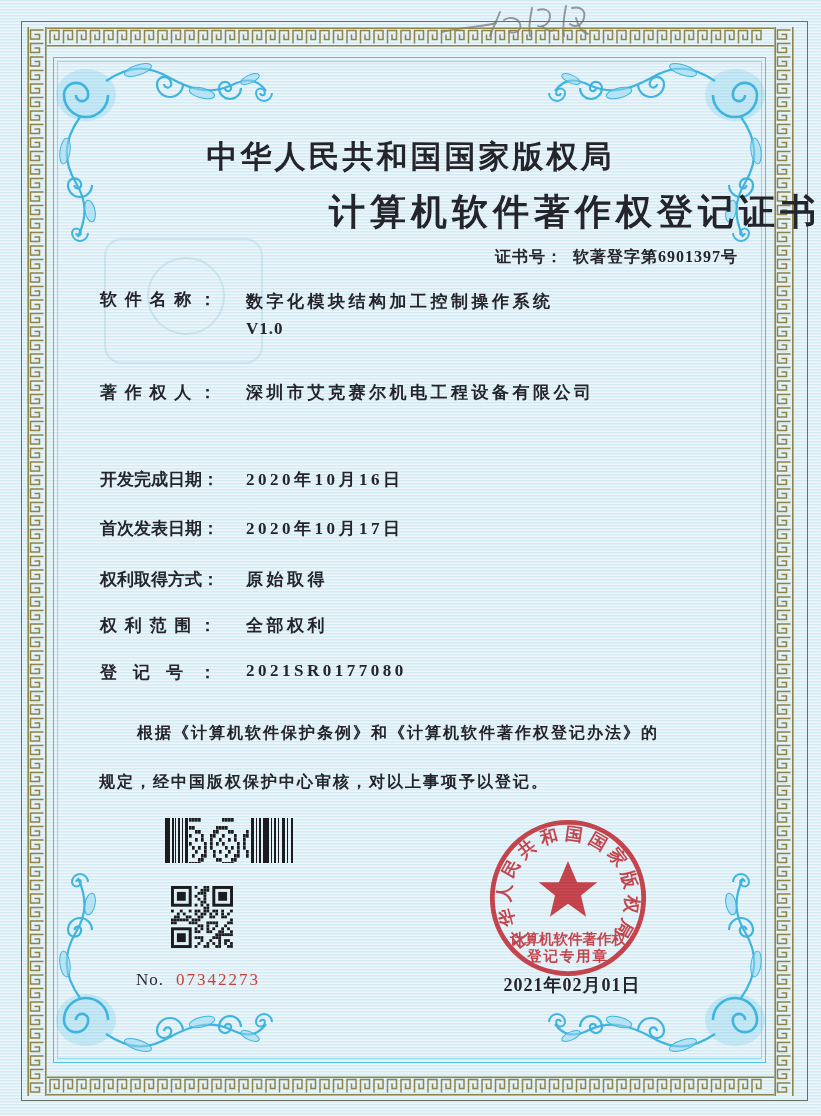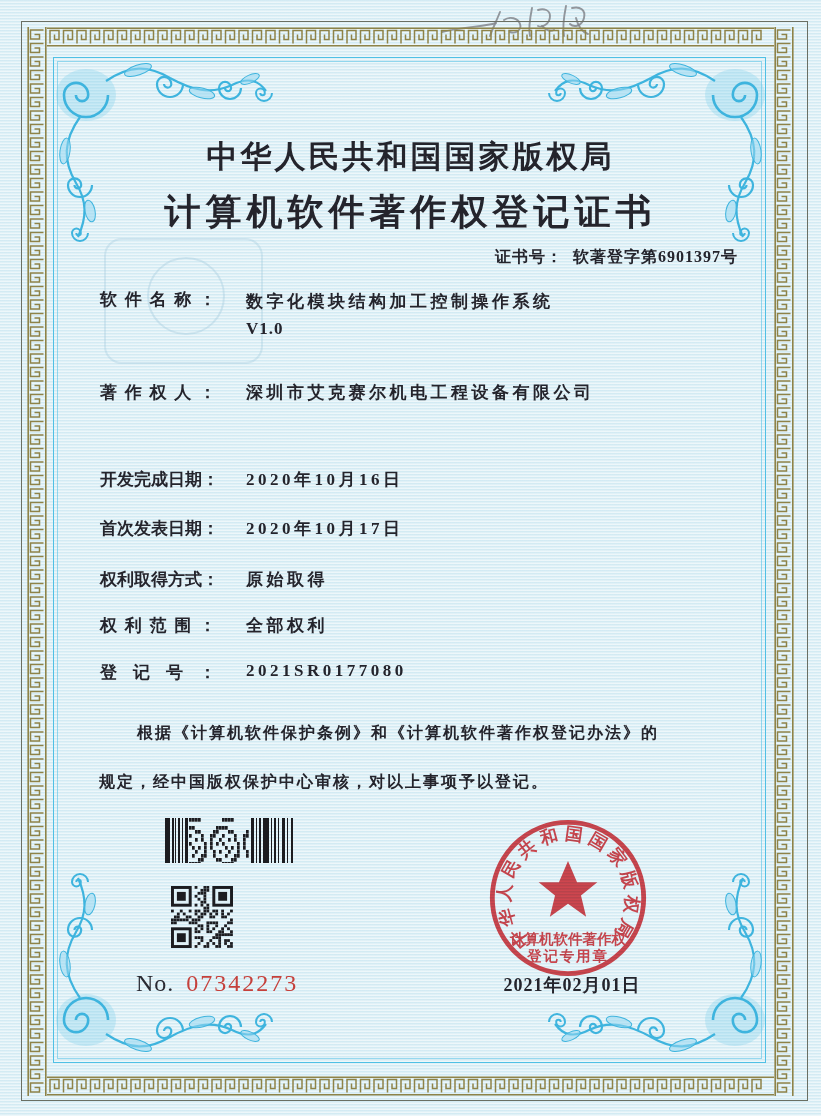--- a/index.html
+++ b/index.html
@@ -26,39 +26,39 @@
   .c-tl{left:50px;top:55px;}
   .c-tr{left:536px;top:55px;transform:scaleX(-1);}
   .c-bl{left:50px;top:860px;transform:scaleY(-1);}
   .c-br{left:536px;top:860px;transform:scale(-1,-1);}
   .handwriting{position:absolute;left:438px;top:0;width:160px;height:42px;}
   
   .watermark{position:absolute;left:104px;top:238px;width:155px;height:122px;border:2px solid rgba(158,199,219,.55);border-radius:18px;opacity:.6;}
   .watermark:after{content:"";position:absolute;left:50%;top:44%;width:74px;height:74px;margin:-37px 0 0 -37px;border:2px solid rgba(158,199,219,.6);border-radius:50%;}
   
   .h1{position:absolute;left:0;top:136px;width:100%;text-align:center;font-size:31px;font-weight:700;letter-spacing:3px;}
-  .h2{position:absolute;left:0;top:188px;width:100%;text-align:center;font-size:36px;font-weight:700;letter-spacing:5px;}
+  .h2{position:absolute;left:0;top:188px;width:100%;text-align:right;font-size:36px;font-weight:700;letter-spacing:5px;}
   .certno{position:absolute;top:247px;right:83px;font-size:16px;font-weight:700;letter-spacing:1px;}
   .certno .cl{margin-right:10px;}
   
   .row{position:absolute;left:100px;display:flex;font-size:17px;font-weight:700;white-space:nowrap;gap:20px;}
   .lab{display:inline-block;width:116px;text-align:justify;text-align-last:justify;}
   .val{margin-left:10px;letter-spacing:3.5px;}
   .val .l2{letter-spacing:1px;}
   .f0{top:288px;} .f1{top:381px;} .f2{top:468px;} .f3{top:517px;}
   .f4{top:568px;} .f5{top:614px;} .f6{top:661px;}
   .f0 .val div{line-height:27px;}
   
   .statement{position:absolute;left:99px;top:708px;width:665px;font-size:16px;font-weight:700;letter-spacing:2px;line-height:49px;}
   .statement .ln1{text-indent:38px;white-space:nowrap;}
   .statement .ln2{white-space:nowrap;}
   
   .barcode{position:absolute;left:165px;top:818px;width:130px;height:45px;}
   .qr{position:absolute;left:171px;top:886px;width:62px;height:62px;}
-  .serial{position:absolute;left:136px;top:970px;font-size:24px;white-space:nowrap;}
+  .serial{position:absolute;left:136px;top:970px;font-size:17px;white-space:nowrap;}
   .serial .pfx{color:#2a2a32;letter-spacing:1px;}
   .serial .num{color:#c5403b;letter-spacing:2px;margin-left:12px;}
   
   .stamp{position:absolute;left:480px;top:810px;width:176px;height:176px;mix-blend-mode:multiply;opacity:.93;}
   .date{position:absolute;left:487px;top:973px;width:170px;text-align:center;font-size:18px;font-weight:700;letter-spacing:1px;}
 </style>
 </head>
 <body>
 
 <div class="sheet">

